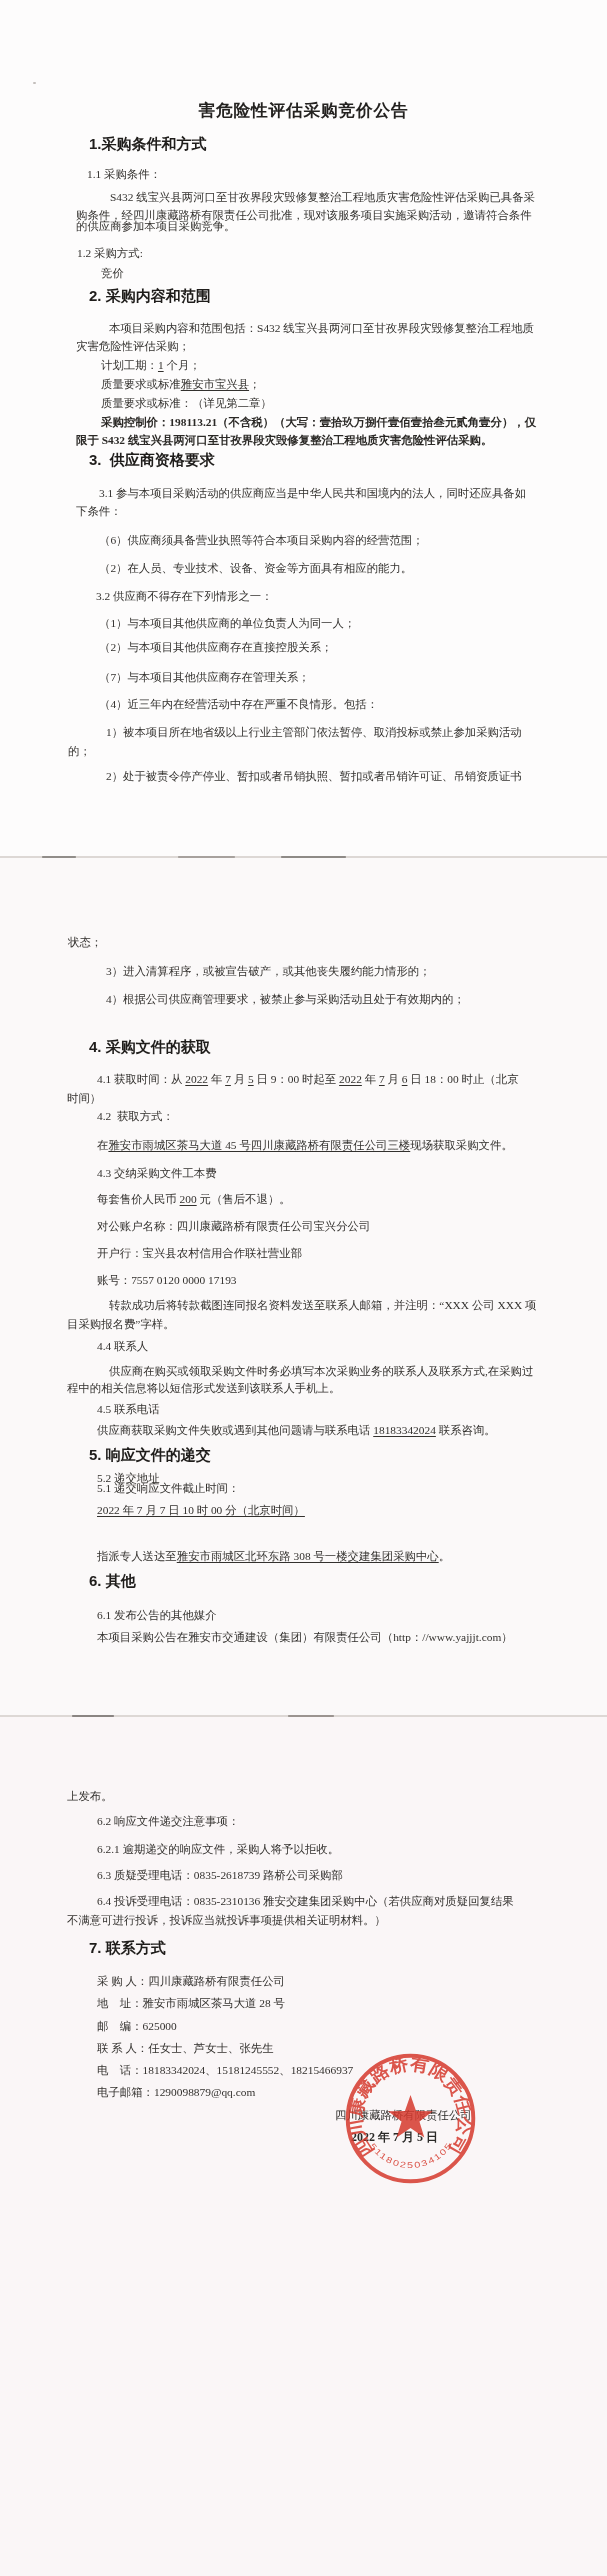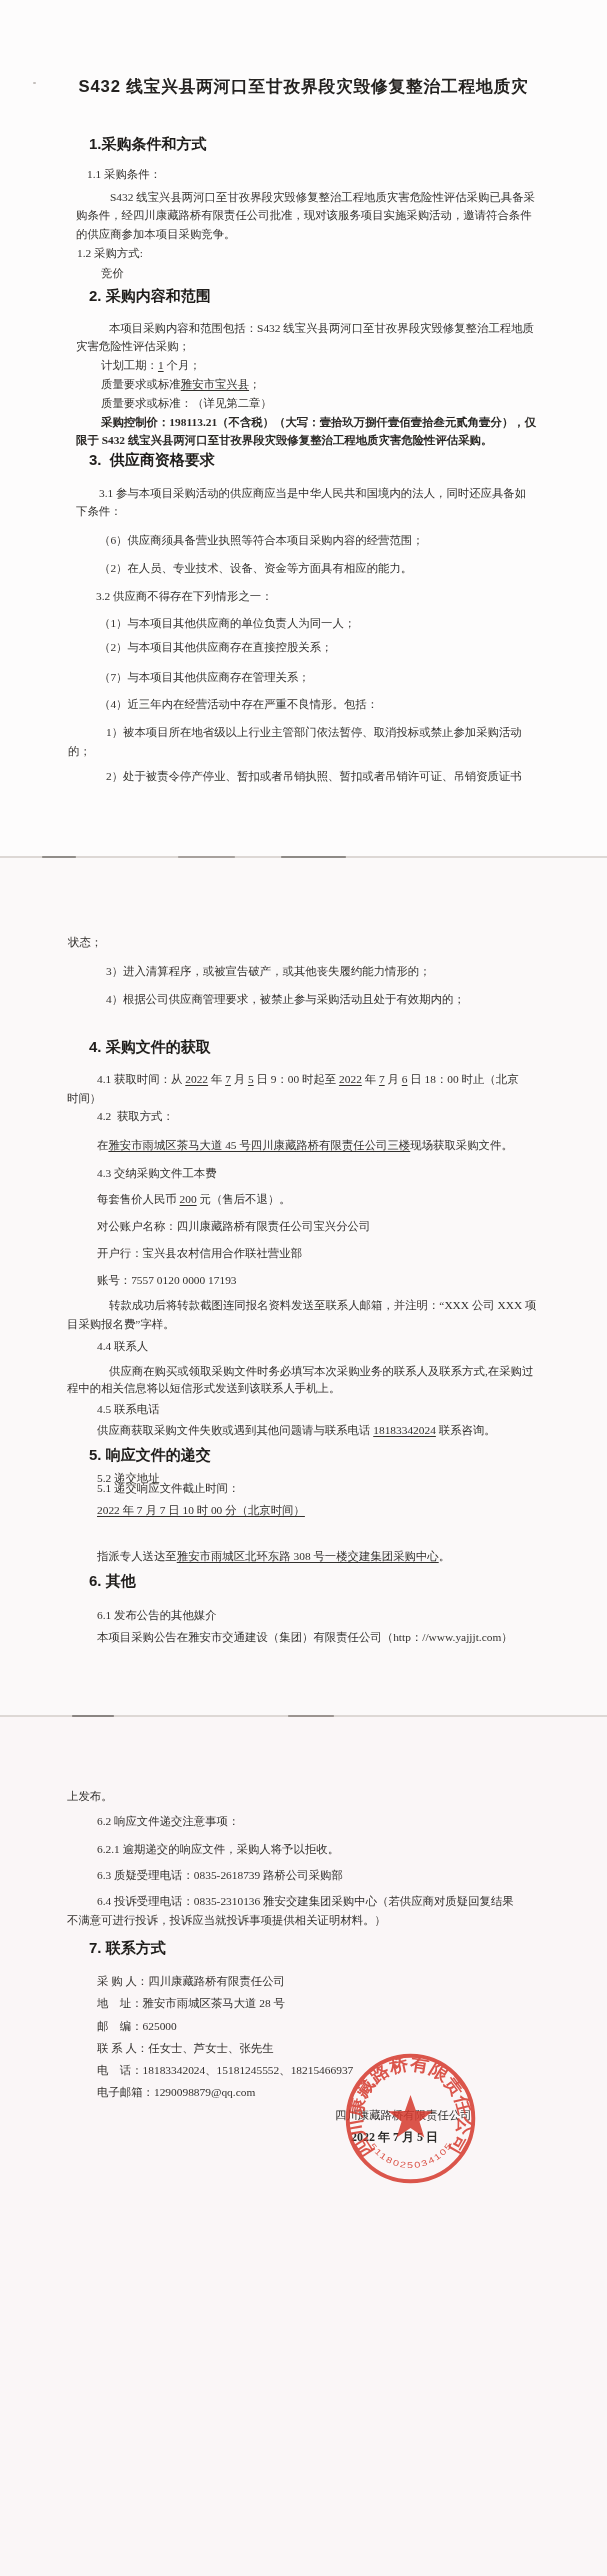--- a/index.html
+++ b/index.html
@@ -43,27 +43,27 @@
 
   <div class="pbline" style="top:856px"></div>
   <div class="pbseg" style="top:856px;left:42px;width:34px;background:#918d89"></div>
   <div class="pbseg" style="top:856px;left:178px;width:57px;background:#a7a19d"></div>
   <div class="pbseg" style="top:856px;left:281px;width:65px;background:#8e8a86"></div>
   <div class="pbline" style="top:1715px"></div>
   <div class="pbseg" style="top:1715px;left:72px;width:42px;background:#8a8582"></div>
   <div class="pbseg" style="top:1715px;left:288px;width:46px;background:#9b9490"></div>
   <div class="speck" style="left:33px;top:82px"></div>
 
-  <div class="title" style="top:79px">S432 线宝兴县两河口至甘孜界段灾毁修复整治工程地质灾</div>
+  <div class="title" style="top:103px">害危险性评估采购竞价公告</div>
 
   <div class="sec" style="left:89px;top:136px">1.采购条件和方式</div>
   <div class="line" style="left:87px;top:168px">1.1 采购条件：</div>
   <div class="line" style="left:110px;top:191px">S432 线宝兴县两河口至甘孜界段灾毁修复整治工程地质灾害危险性评估采购已具备采</div>
   <div class="line" style="left:76px;top:209px">购条件，经四川康藏路桥有限责任公司批准，现对该服务项目实施采购活动，邀请符合条件</div>
-  <div class="line" style="left:76px;top:228px">的供应商参加本项目采购竞争。</div>
+  <div class="line" style="left:76px;top:220px">的供应商参加本项目采购竞争。</div>
   <div class="line" style="left:77px;top:247px">1.2 采购方式:</div>
   <div class="line" style="left:101px;top:267px">竞价</div>
 
   <div class="sec" style="left:89px;top:288px">2. 采购内容和范围</div>
   <div class="line" style="left:109px;top:322px">本项目采购内容和范围包括：S432 线宝兴县两河口至甘孜界段灾毁修复整治工程地质</div>
   <div class="line" style="left:76px;top:340px">灾害危险性评估采购；</div>
   <div class="line" style="left:101px;top:359px"><span>计划工期：</span><span class="u">1</span><span> 个月；</span></div>
   <div class="line" style="left:101px;top:378px"><span>质量要求或标准</span><span class="u">雅安市宝兴县</span><span>；</span></div>
   <div class="line" style="left:101px;top:397px">质量要求或标准：（详见第二章）</div>
   <div class="line b" style="left:101px;top:416px">采购控制价：198113.21（不含税）（大写：壹拾玖万捌仟壹佰壹拾叁元贰角壹分），仅</div>

